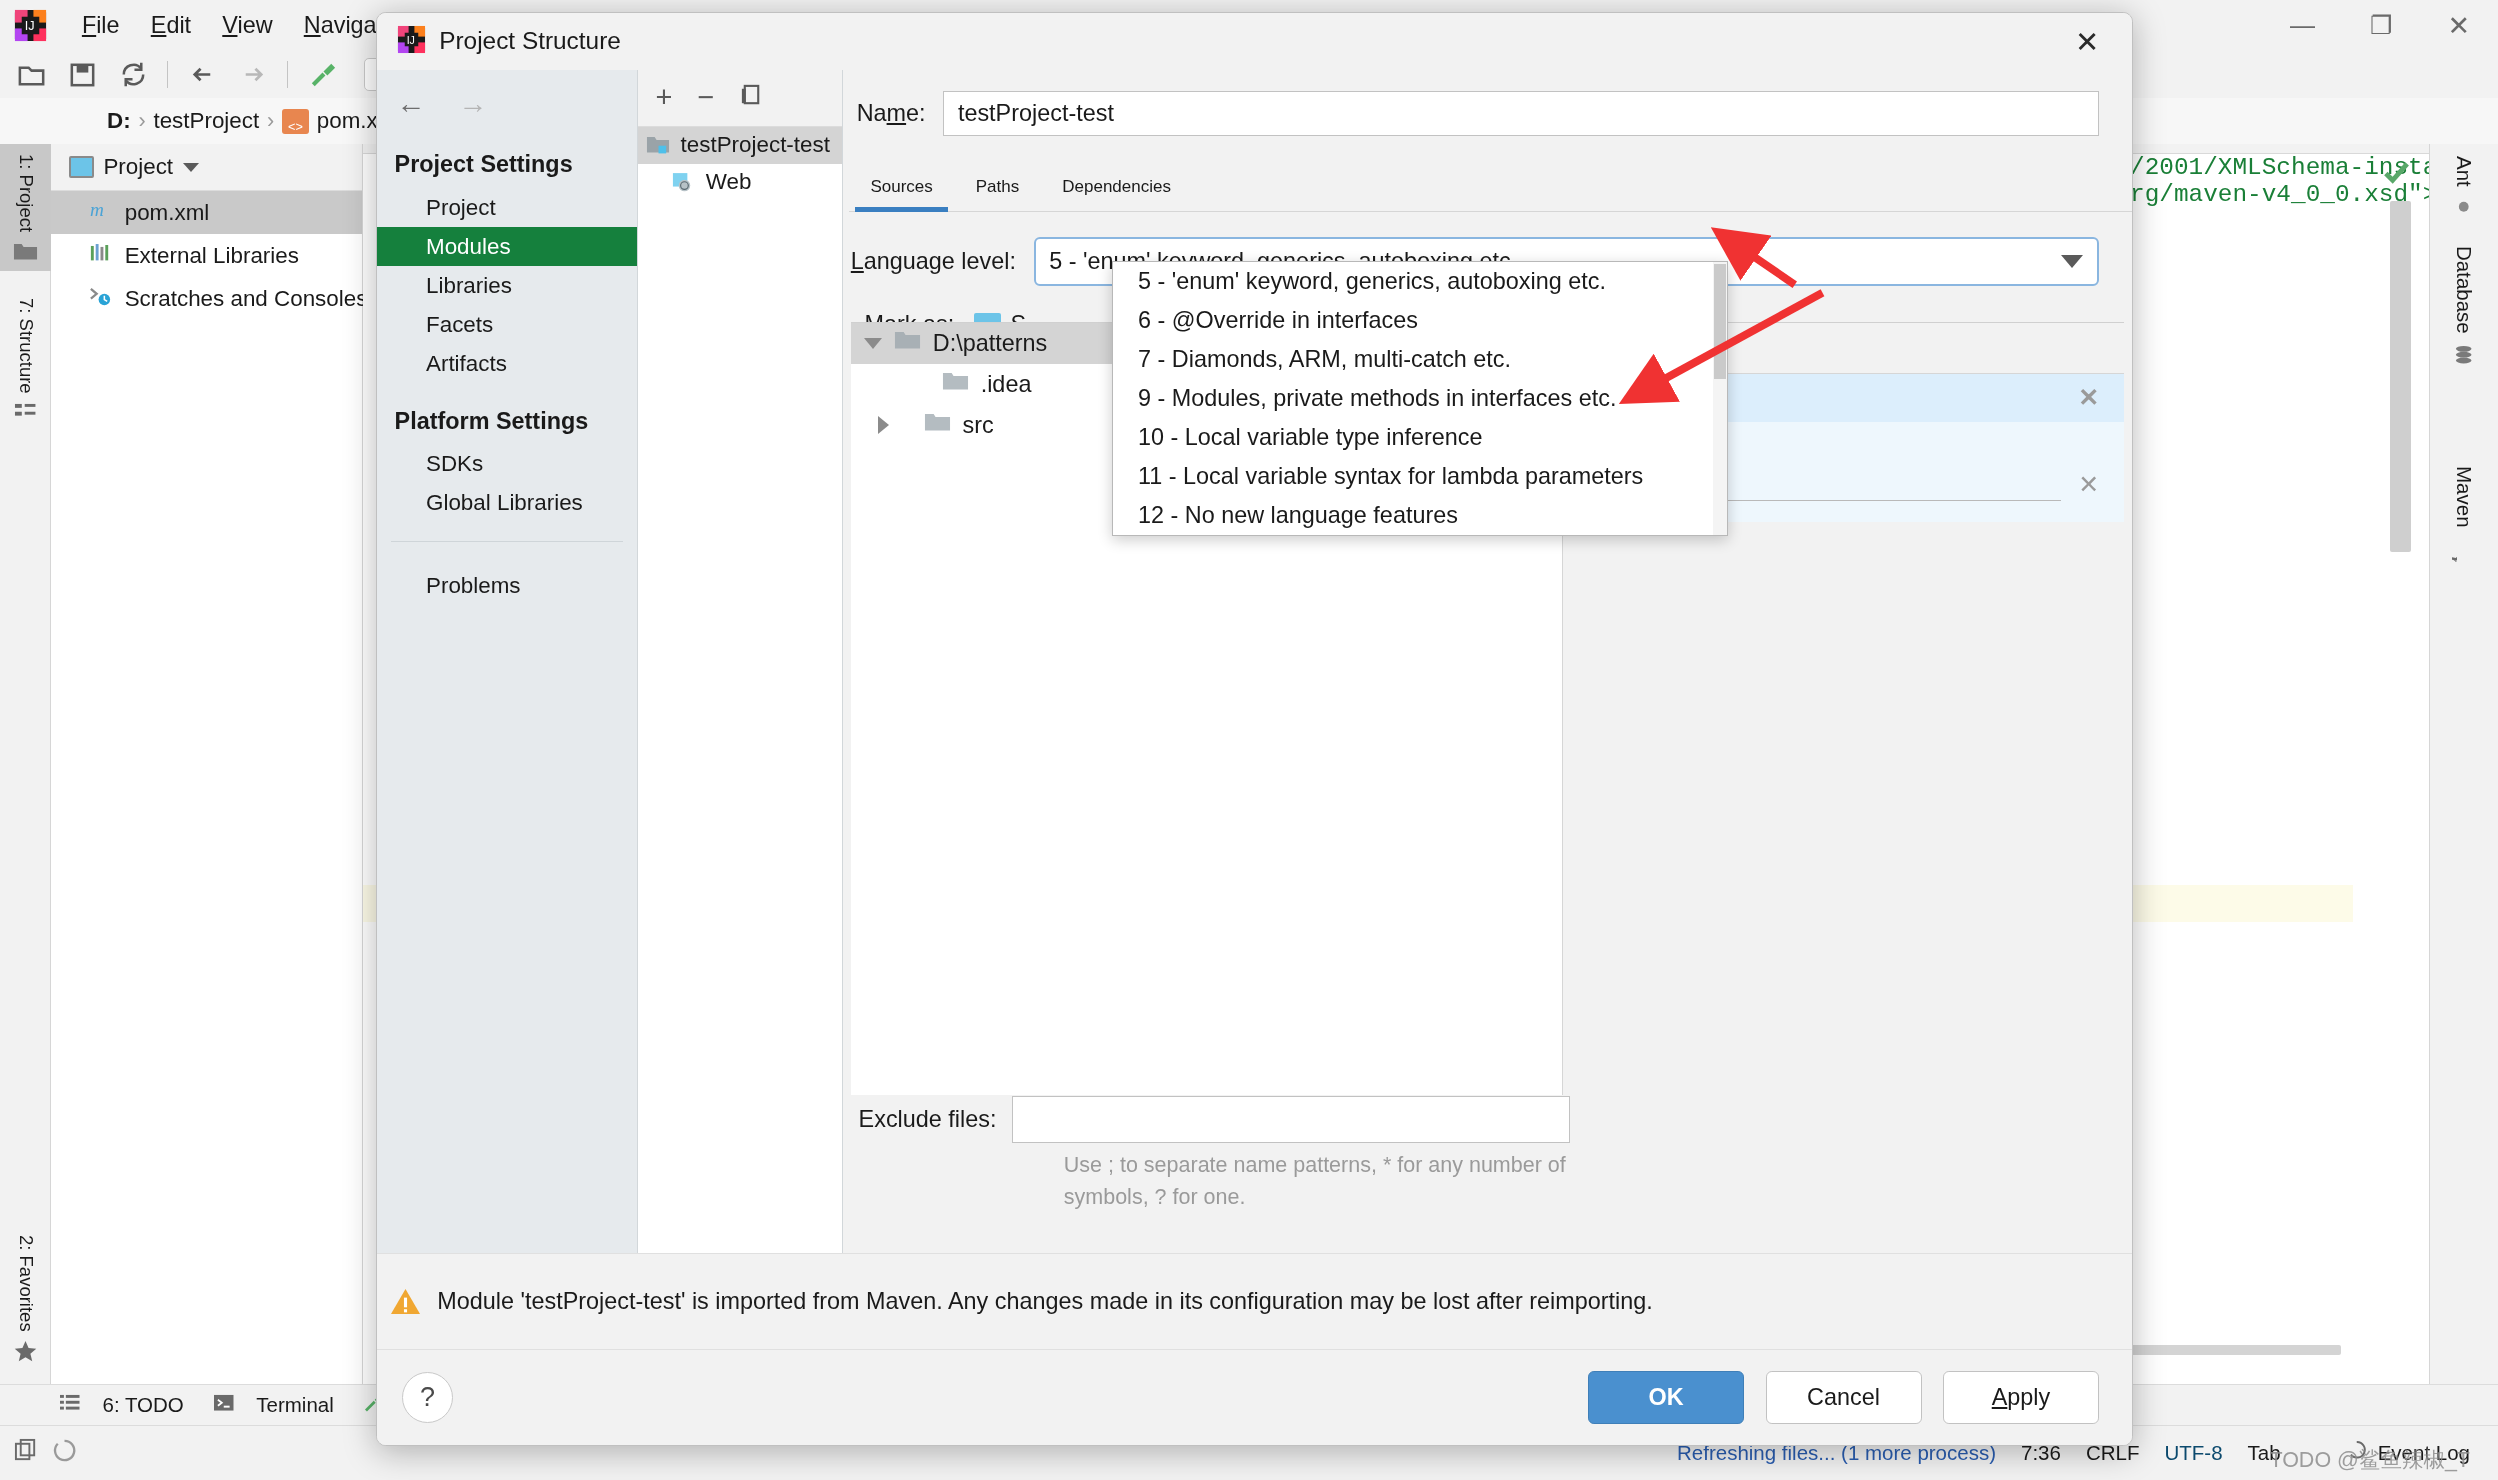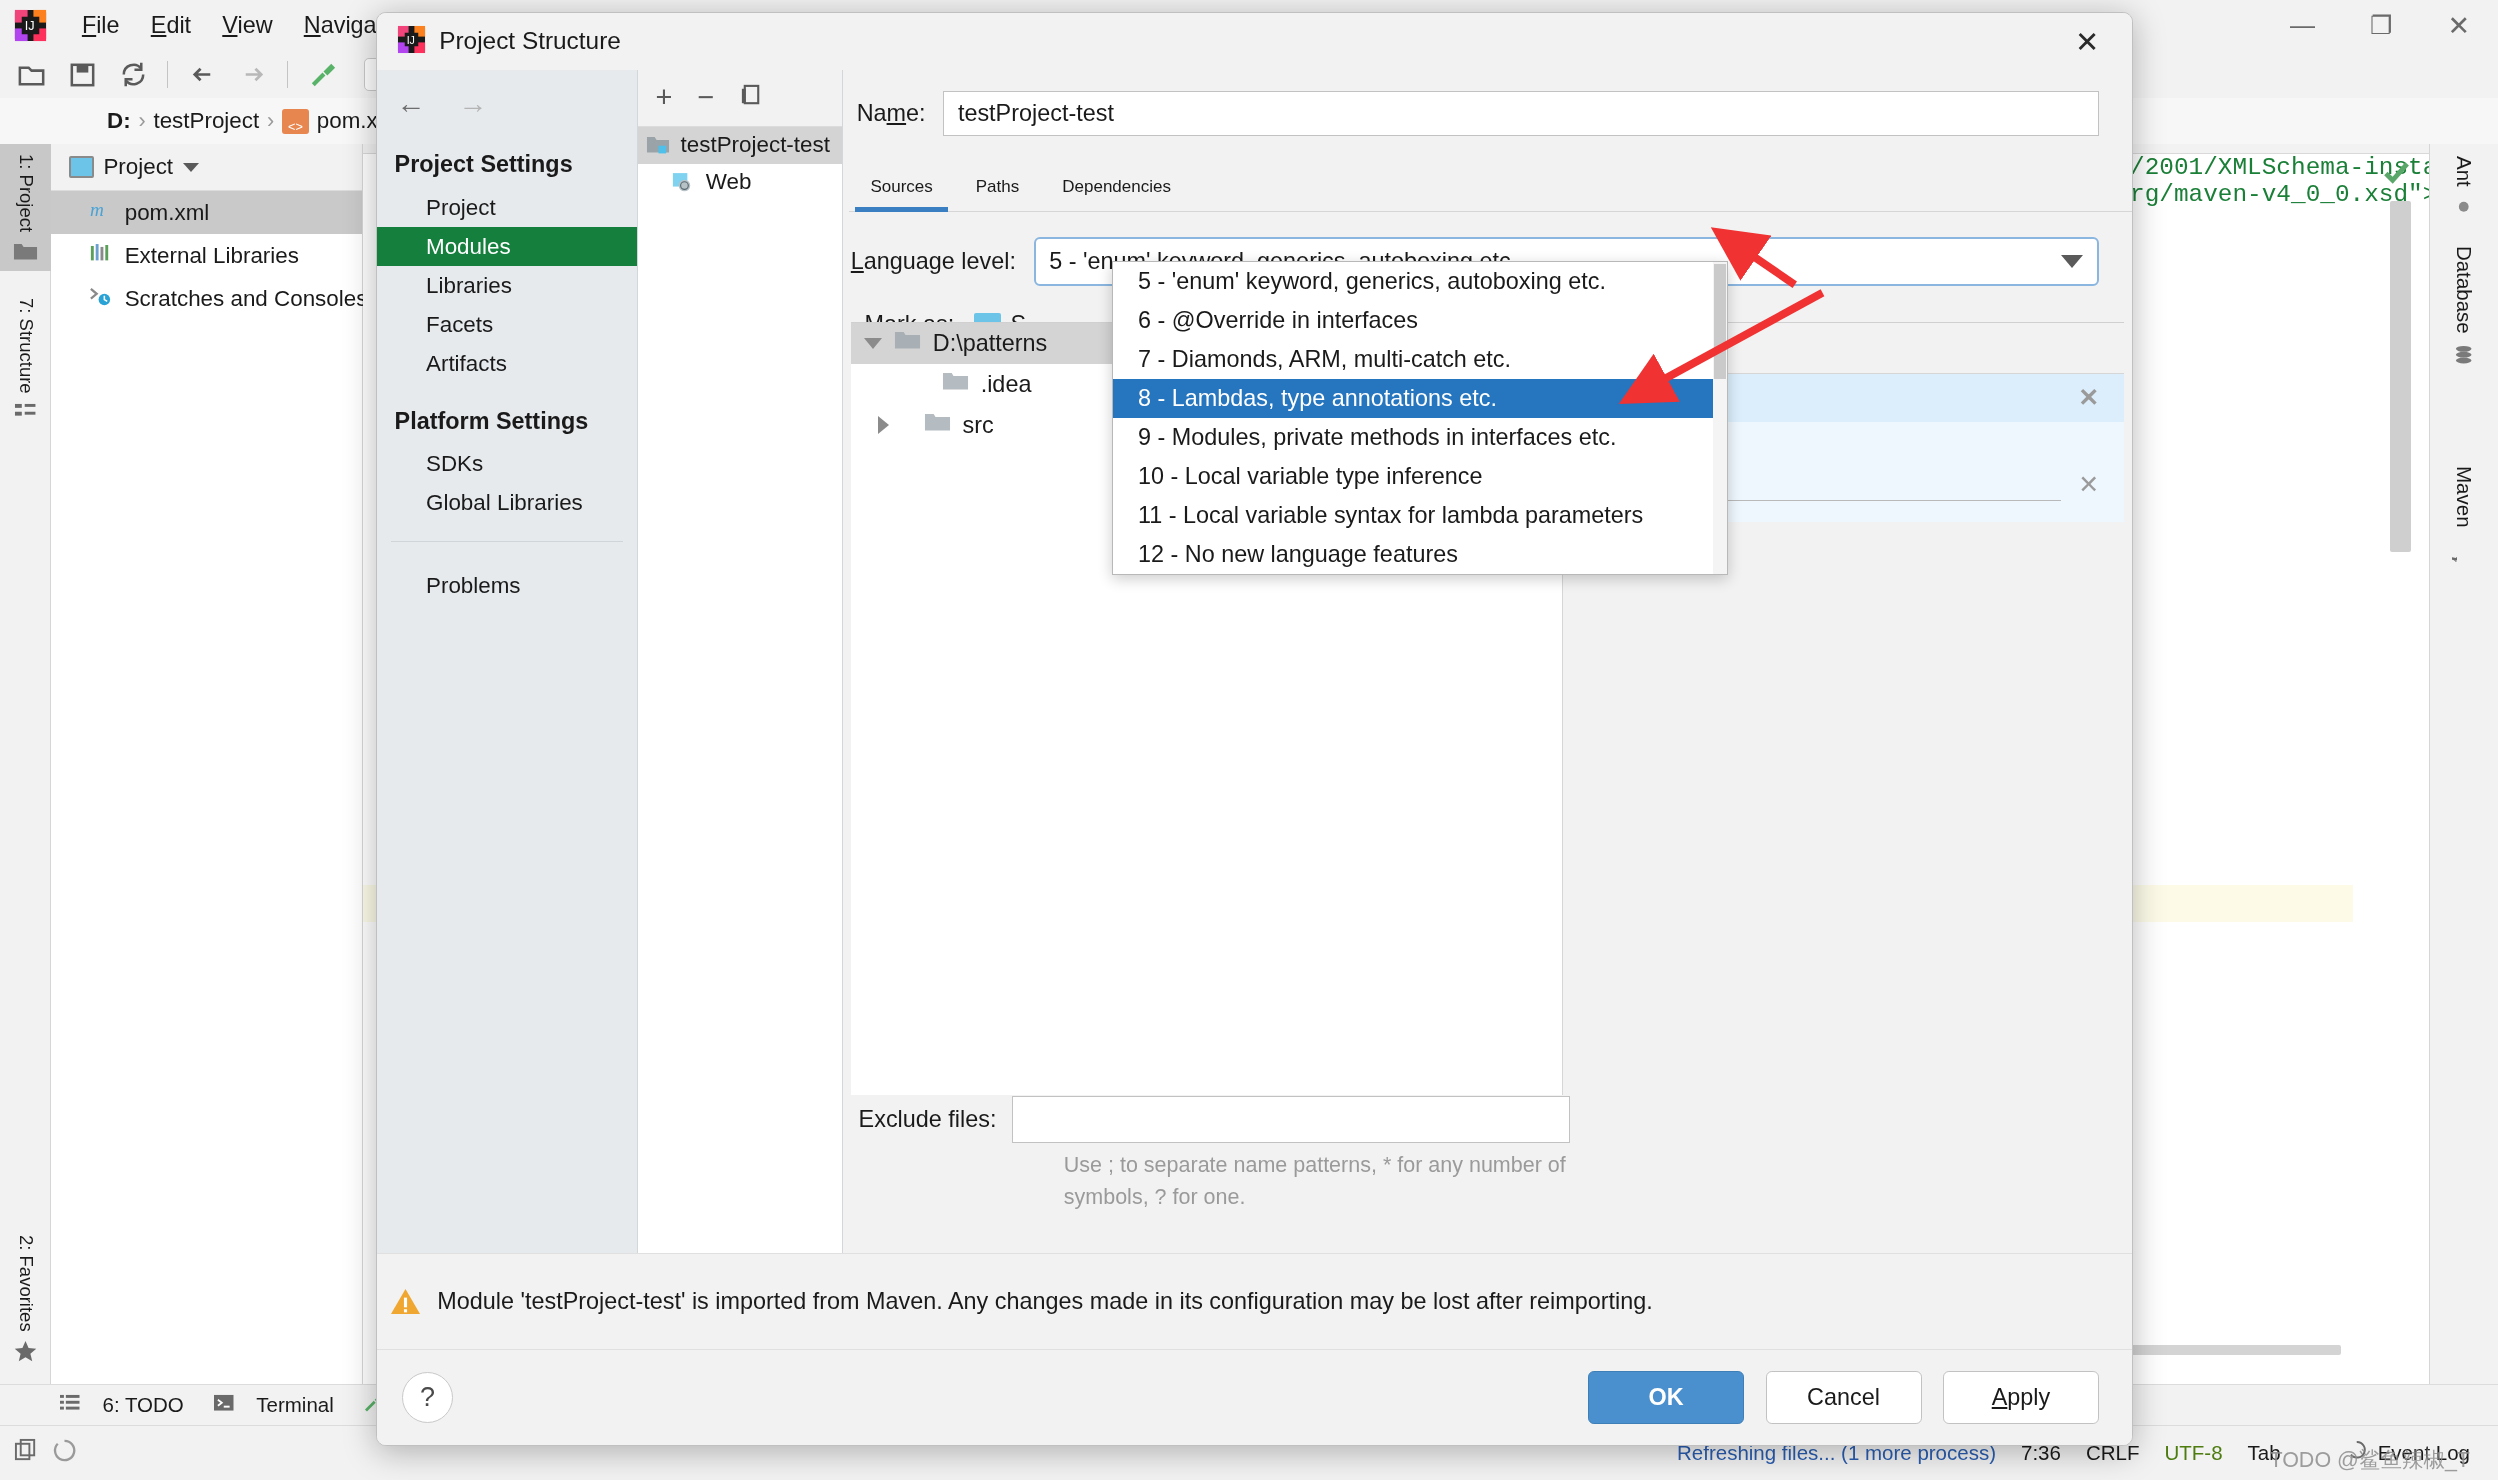--- a/index.html
+++ b/index.html
@@ -133,21 +133,21 @@
   .statusbar {
     position: absolute; left: 0; bottom: 0; width: 2499px; height: 55px;
     background: #f2f2f2; display: flex; align-items: center;
     border-top: 1px solid #dcdcdc; font-size: 20.5px; color: #1a1a1a;
   }
   .status-right {
     position: absolute; right: 29px; display: flex; align-items: center; gap: 27px;
     white-space: nowrap;
   }
   .status-proc { color: #2a5db0; }
-  .status-dim { color: #4d7c0f; }
+  .status-dim { color: #0c4a6e; }
 
   
   .dialog {
     position: absolute; left: 376px; top: 11.7px; width: 1757px; height: 1434px;
     background: #f2f2f2; border: 1px solid #c0c0c0; border-radius: 9.8px;
     box-shadow: 0 5.9px 33px rgba(0,0,0,0.28);
     overflow: hidden;
   }
   .dlg-title {
     height: 57px; background: #f2f2f2; display: flex; align-items: center;
@@ -802,23 +802,20 @@
   <div class="dropdown">
     <div class="dd-item">
       <span>5 - 'enum' keyword, generics, autoboxing etc.</span>
     </div>
     <div class="dd-item">
       <span>6 - @Override in interfaces</span>
     </div>
     <div class="dd-item">
       <span>7 - Diamonds, ARM, multi-catch etc.</span>
     </div>
-    <div class="dd-item sel">
-      <span>8 - Lambdas, type annotations etc.</span>
-    </div>
     <div class="dd-item">
       <span>9 - Modules, private methods in interfaces etc.</span>
     </div>
     <div class="dd-item">
       <span>10 - Local variable type inference</span>
     </div>
     <div class="dd-item">
       <span>11 - Local variable syntax for lambda parameters</span>
     </div>
     <div class="dd-item">

